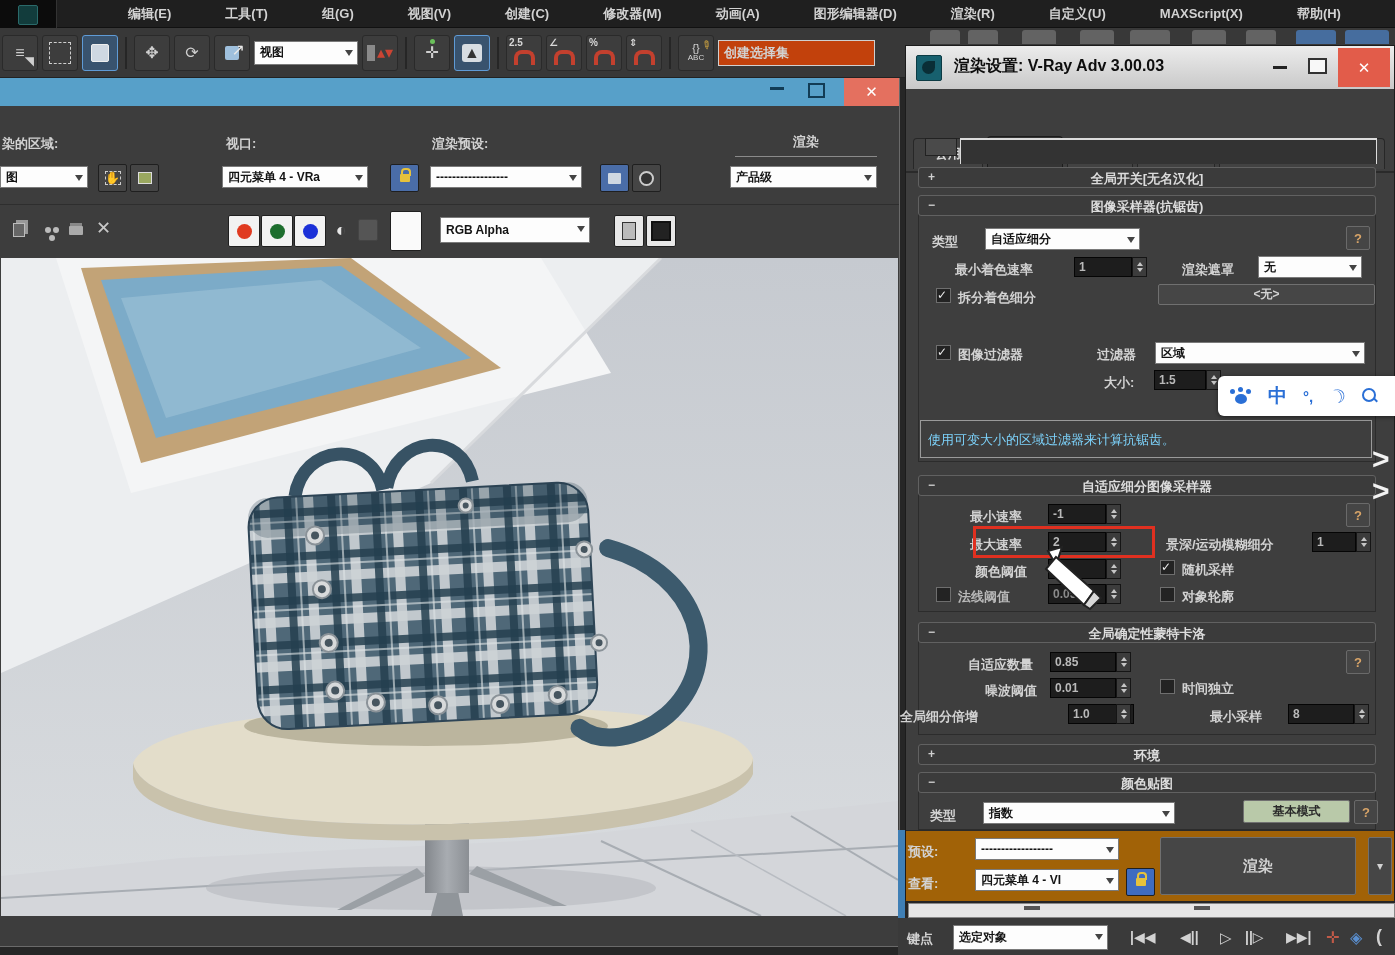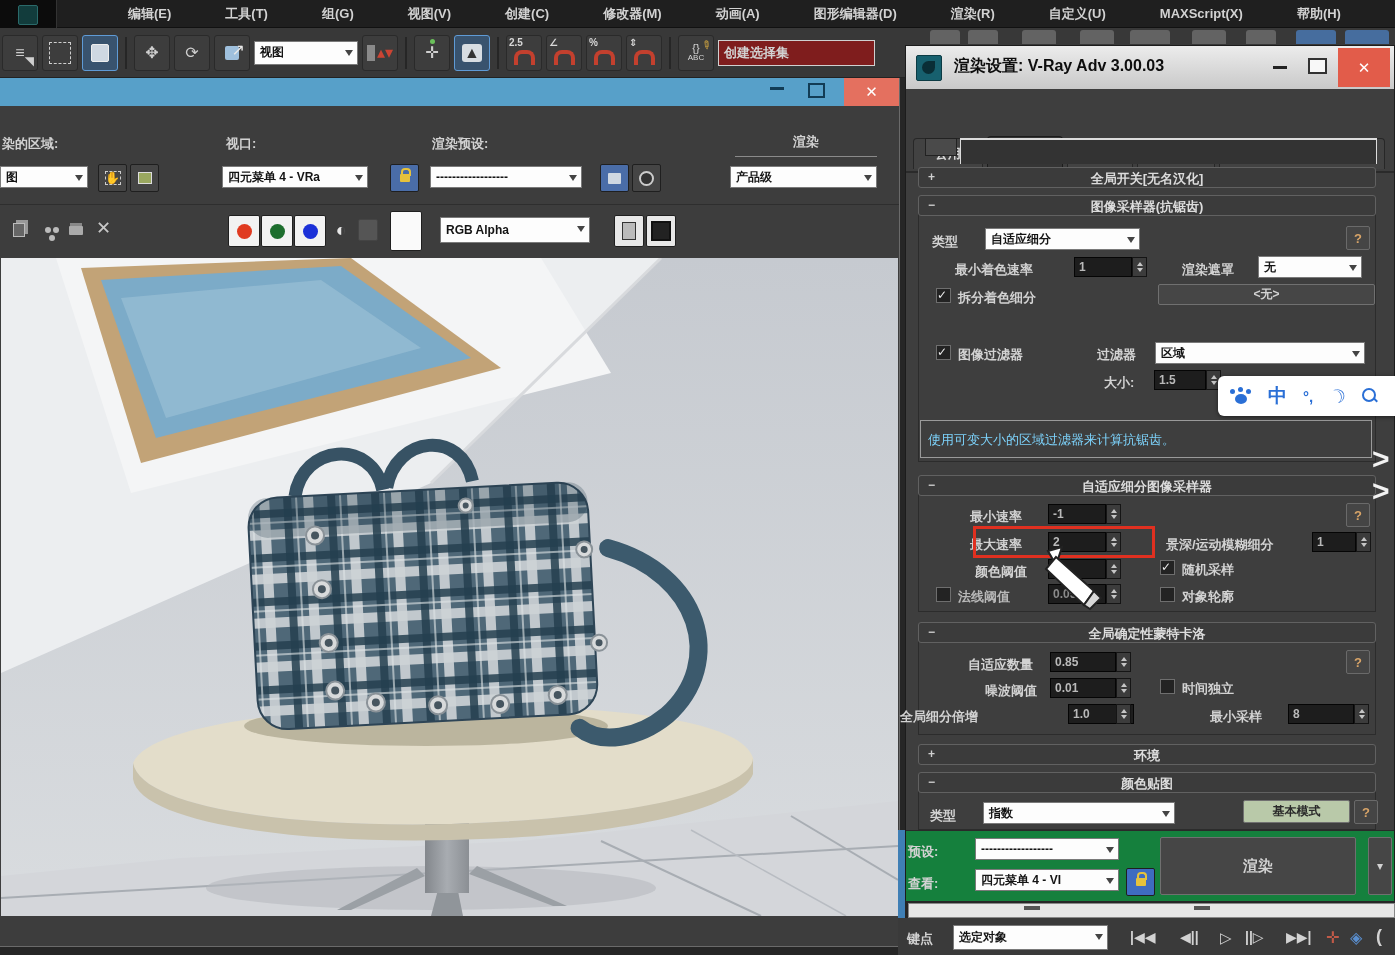--- a/index.html
+++ b/index.html
@@ -111,21 +111,21 @@
     <div class="tbicon">
         <span class="mglyph">⇕</span>
         <span class="magnet" style="margin-top:10px"></span>
       </div>
     <div class="sep"></div>
     <div class="tbicon" style="flex-direction:column;font-size:11px;line-height:10px">
       <span style="color:#d8d8d8">{}</span>
       <span style="font-size:8px;color:#d8d8d8">ABC</span>
       <span style="position:absolute;right:2px;top:4px;color:#e0b040;transform:rotate(40deg)">✎</span>
     </div>
-    <div class="abs" style="position:relative;width:150px;height:24px;background:#7f1d1d;border:1px solid #d0d0d0;display:flex;align-items:center;padding-left:5px">
+    <div class="abs" style="position:relative;width:150px;height:24px;background:#c2410c;border:1px solid #d0d0d0;display:flex;align-items:center;padding-left:5px">
       <span class="lbl" style="position:static">创建选择集</span>
     </div>
   </div>
 
   <div class="pticon" style="left:930px;width:30px"></div>
   <div class="pticon" style="left:968px;width:30px"></div>
   <div class="pticon" style="left:1022px;width:34px"></div>
   <div class="pticon" style="left:1080px;width:34px"></div>
   <div class="pticon" style="left:1130px;width:40px"></div>
   <div class="pticon" style="left:1192px;width:34px"></div>
@@ -515,21 +515,21 @@
   <div class="wdrop" style="left:983px;top:802px;width:192px">
       <span>指数</span>
     </div>
   <div class="btn" style="left:1243px;top:800px;width:107px;height:23px;background:#b9c9a9;color:#2a2a2a">
       <span>基本模式</span>
     </div>
   <div class="helpb" style="left:1354px;top:800px">
       <span>?</span>
     </div>
 
-  <div class="abs" style="left:906px;top:830px;width:488px;height:70px;background:#15803d;border-top:1px solid #2a2a2a">
+  <div class="abs" style="left:906px;top:830px;width:488px;height:70px;background:#a16207;border-top:1px solid #2a2a2a">
     <span class="lbl" style="left:2px;top:12px">预设:</span>
     <div class="wdrop" style="left:69px;top:7px;width:144px">
         <span>------------------</span>
       </div>
     <span class="lbl" style="left:2px;top:44px">查看:</span>
     <div class="wdrop" style="left:69px;top:38px;width:144px">
         <span>四元菜单 4 - VI</span>
       </div>
     <div class="iconb" style="left:220px;top:37px;background:#3f6cc0">
         <span class="lockg"></span>

